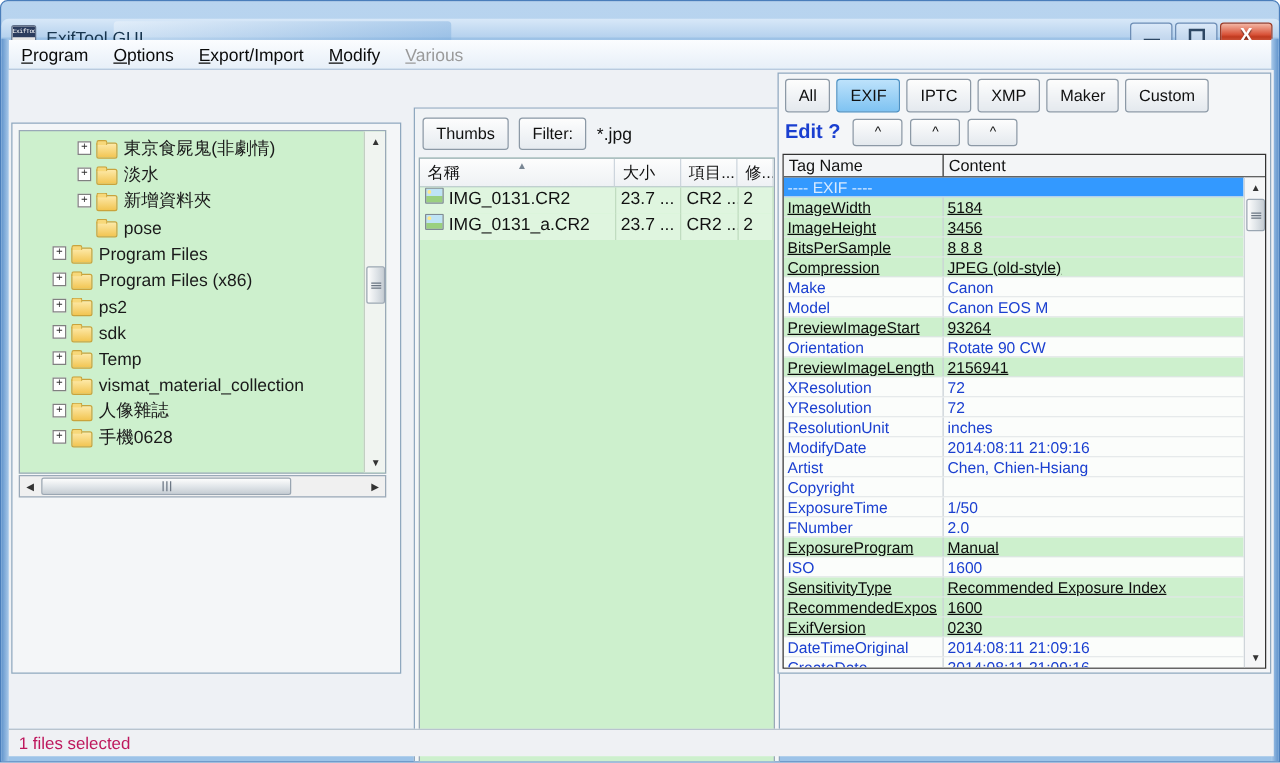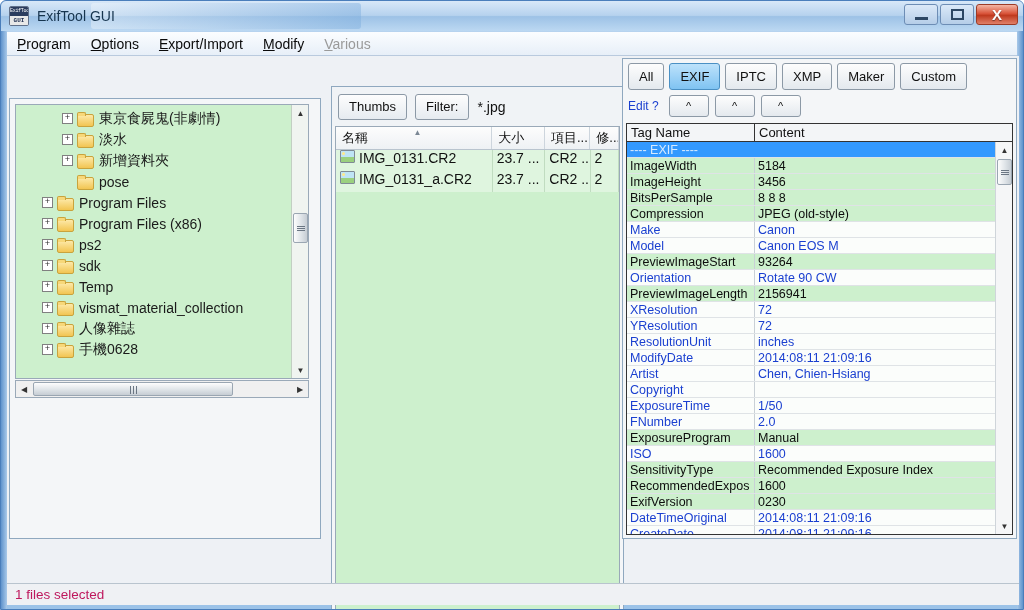--- a/index.html
+++ b/index.html
@@ -21,21 +21,21 @@
   }
   #frame-left, #frame-right {
     position: absolute; top: 30px; bottom: 0; width: 6px;
     background: linear-gradient(to right, #5f93cc, #a9c9e9);
   }
   #frame-left { left: 0; }
   #frame-right { right: 0; background: linear-gradient(to left, #5f93cc, #a9c9e9); }
 
   
   #titlebar {
-    position: absolute; left: 0; top: 0; width: 1024px; height: 30px;
+    position: absolute; left: 0; top: 14px; width: 1024px; height: 30px;
     background: linear-gradient(to bottom, #d8e8f8 0%, #b6d2ee 48%, #9dc2e6 52%, #bcd8f2 100%);
     border-radius: 6px 6px 0 0;
   }
   #title-glass {
     position: absolute; left: 90px; top: 2px; width: 270px; height: 26px;
     background: linear-gradient(to right, rgba(255,255,255,0.34), rgba(120,170,220,0.42));
     border-radius: 3px;
   }
   #app-icon {
     position: absolute; left: 8px; top: 5px; width: 20px; height: 20px;
@@ -232,21 +232,21 @@
     border: 1px solid #8c99a6; border-radius: 3px; cursor: pointer;
     display: flex; align-items: center; margin-right: 5px;
   }
   .tab-btn.active {
     background: linear-gradient(to bottom, #bde2fb, #7fc3f2);
     border-color: #4a90c4; font-weight: normal;
   }
   #edit-row {
     position: absolute; left: 5px; top: 36px; display: flex; align-items: center;
   }
-  #edit-label { font-size: 12px; color: #1a3fd0; margin-right: 10px; cursor: pointer; }
+  #edit-label { font-size: 16px; color: #1a3fd0; margin-right: 10px; cursor: pointer; font-weight: bold; }
   .up-btn {
     width: 40px; height: 22px; font-size: 11px; color: #111;
     background: linear-gradient(to bottom, #fdfdfd, #e4e9ee);
     border: 1px solid #8c99a6; border-radius: 3px; cursor: pointer;
     display: flex; align-items: center; justify-content: center; margin-right: 6px;
   }
   #meta-table {
     position: absolute; left: 3px; top: 64px; right: 3px; bottom: 3px;
     border: 1px solid #333; background: #fff; overflow: hidden;
   }
@@ -264,21 +264,21 @@
   .mt-row { display: flex; height: 16px; border-bottom: 1px solid #dfe3e6; }
   .mt-row.green { background: #cdf0cd; }
   .mt-row.white { background: #fbfdfb; }
   .mt-row.selected { background: #3399ff; flex-direction: column; }
   .mt-td {
     font-size: 12.5px; padding: 0 3px; display: flex; align-items: center;
     white-space: nowrap; overflow: hidden;
   }
   .mt-td.c1 { width: 128px; border-right: 1px solid #c9d0d6; }
   .mt-td.c2 { flex: 1; }
-  .mt-row.black .mt-td { color: #0d0d0d; }
+  .mt-row.black .mt-td { color: #0d0d0d; text-decoration: underline; }
   .mt-row.blue .mt-td { color: #1a3fd0; }
   .mt-row.selected .mt-td { color: #d7eaff; }
   #mt-scroll-v {
     position: absolute; right: 0; top: 18px; width: 17px; bottom: 0;
     background: #f5f6f7; border-left: 1px solid #cfd5da;
   }
 
   
   #statusbar {
     position: absolute; left: 6px; top: 582px; width: 1012px; height: 22px;

